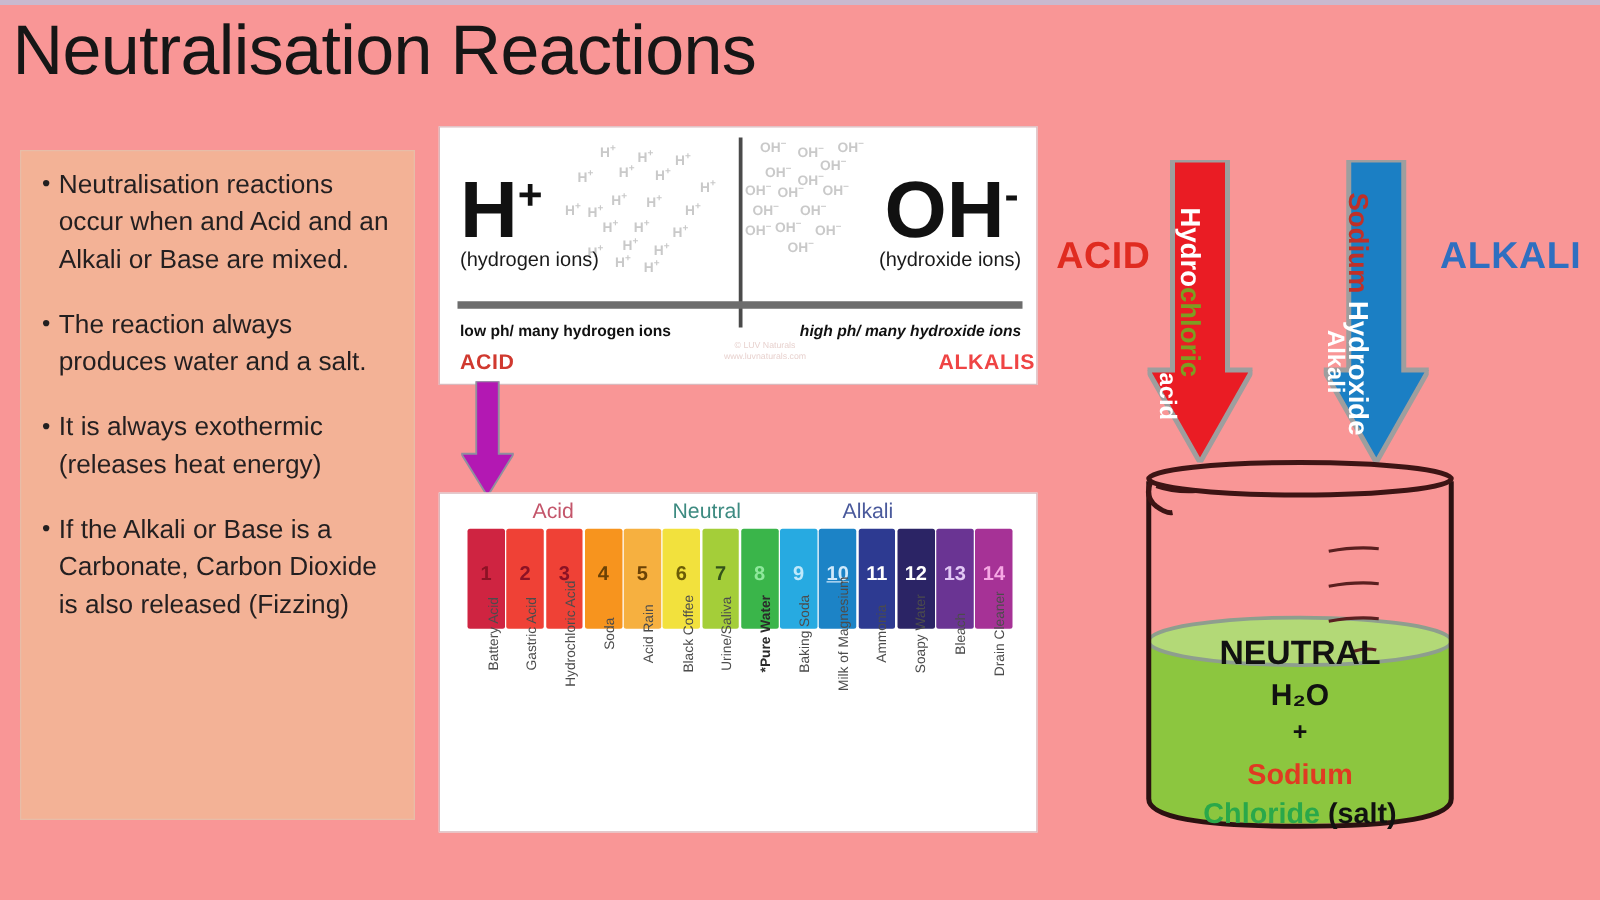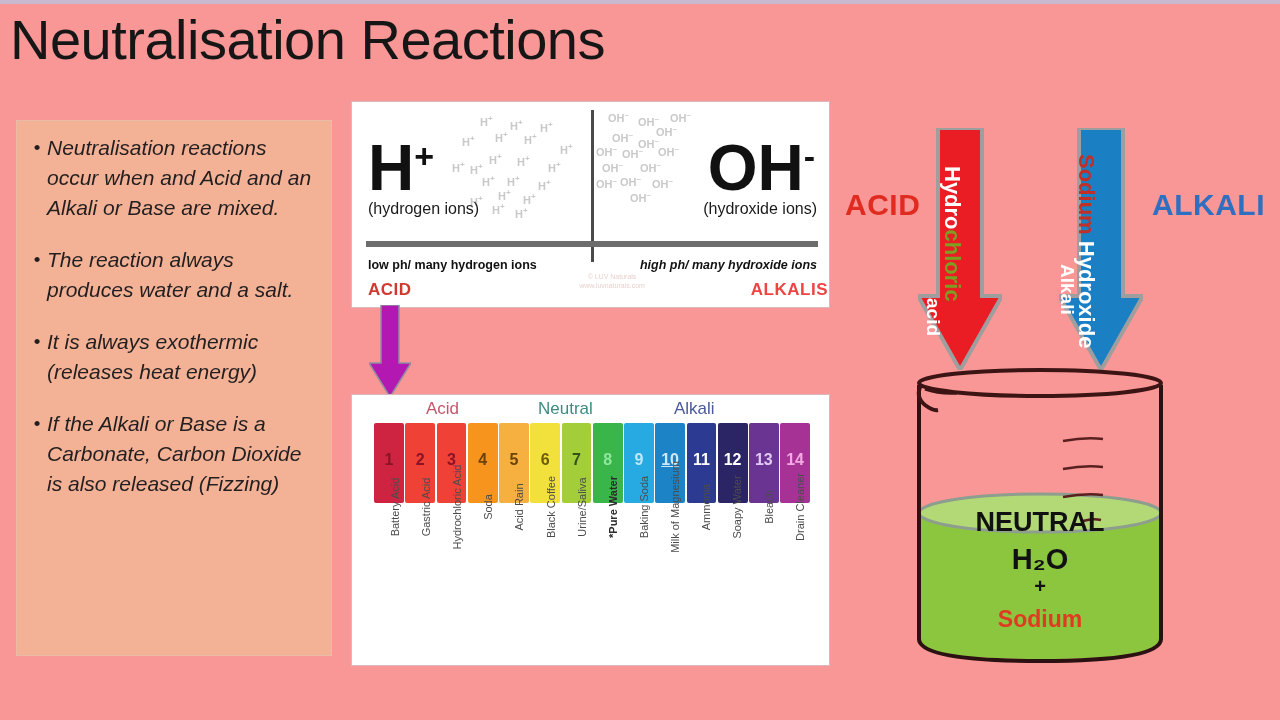--- a/index.html
+++ b/index.html
@@ -26,21 +26,20 @@
     background:#F3B296;border:1px solid #e7bda8;box-sizing:border-box;
     padding:12px 14px 0 10px;
   }
   .bullet{display:flex;margin-bottom:22px;}
   .bullet .dot{
     width:20px;flex:0 0 20px;color:#231f20;font-size:19px;line-height:30px;text-align:center;
   }
   .bullet .btxt{
     font-size:21px;line-height:30px;color:#231f20;
     font-family:"Liberation Sans", sans-serif;
-    font-style:italic;
   }
 
   
   .ionpanel{
     position:absolute;left:351px;top:101px;width:479px;height:207px;
     background:#ffffff;border:1px solid #d9b9bd;box-sizing:border-box;
     overflow:hidden;
   }
   .ion-divider{position:absolute;left:239px;top:8px;width:3px;height:152px;background:#4a4a4a;}
   .ion-hr{position:absolute;left:14px;top:139px;width:452px;height:6px;background:#6d6d6d;}
@@ -107,21 +106,21 @@
   .at-hcl .grn{color:#7d9e22;}
   .at-acid{left:26px;top:170px;transform:rotate(90deg);font-size:19px;color:#ffffff;}
   .at-naoh{left:40px;top:26px;transform:rotate(90deg);font-size:22px;color:#ffffff;}
   .at-naoh .red{color:#c03028;}
   .at-alkali{left:19px;top:136px;transform:rotate(90deg);font-size:19px;color:#ffffff;}
 
   
   .beaker{position:absolute;left:905px;top:363px;width:270px;height:305px;}
   .beakertxt{position:absolute;left:0;width:270px;text-align:center;font-family:"Liberation Sans",sans-serif;font-weight:700;}
   .bt-neutral{top:144px;font-size:27px;color:#111;}
-  .bt-h2o{top:180px;font-size:29px;color:#111;}
+  .bt-h2o{top:180px;font-size:24px;color:#111;}
   .bt-plus{top:212px;font-size:20px;color:#111;}
   .bt-sodium{top:243px;font-size:23px;color:#e03a22;}
   .bt-chloride{top:274px;font-size:23px;color:#2aa84a;}
   .bt-chloride .blk{color:#111;}
 </style>
 </head>
 <body>
 
 <div class="topstrip"></div>
 
@@ -343,13 +342,14 @@
 
     <path d="M158,78 Q180,74 198,76" fill="none" stroke="#5a2020" stroke-width="2.5"></path>
     <path d="M158,106 Q180,102 198,104" fill="none" stroke="#5a2020" stroke-width="2.5"></path>
     <path d="M158,134 Q180,130 198,132" fill="none" stroke="#5a2020" stroke-width="2.5"></path>
     <path d="M178,158 Q188,155 196,157" fill="none" stroke="#5a2020" stroke-width="2.5"></path>
   </svg>
   <div class="beakertxt bt-neutral">NEUTRAL</div>
   <div class="beakertxt bt-h2o">H₂O</div>
   <div class="beakertxt bt-plus">+</div>
   <div class="beakertxt bt-sodium">Sodium</div>
+  <div class="beakertxt bt-chloride"><span>Chloride</span><span class="blk"> (salt)</span></div>
 </div>
 
 </body></html>

